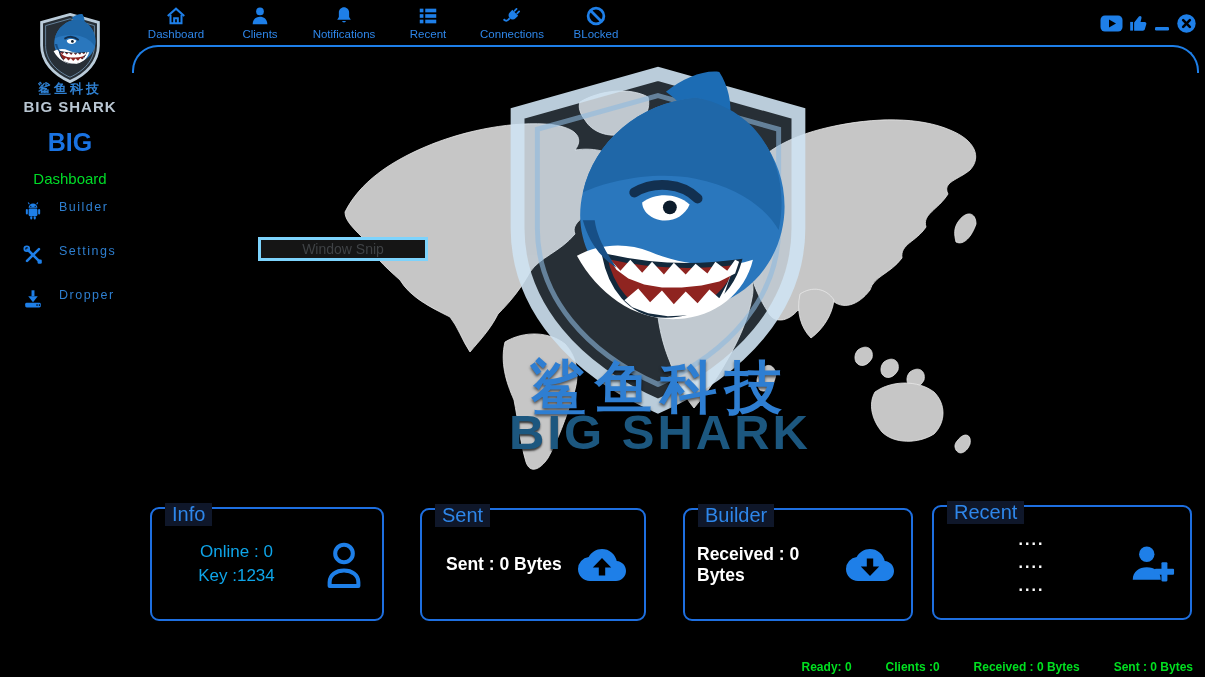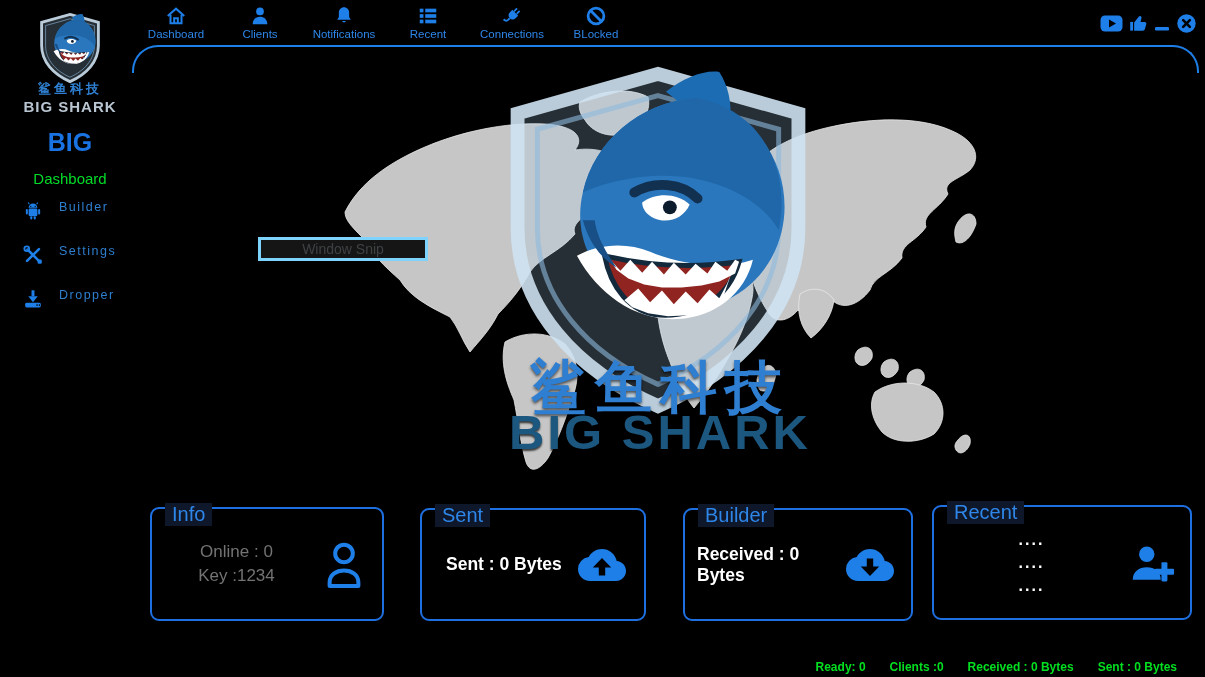--- a/index.html
+++ b/index.html
@@ -49,30 +49,30 @@
 
   
   .panel { position:absolute; border:2px solid #1e6fe0; border-radius:9px; }
   .panel .legend { position:absolute; top:-14px; left:13px; background:#0f172a;
                    padding:0 7px; font-size:20px; color:#2e86e9;margin-top:8px; }
   .panel .pbody { position:absolute; inset:0; display:flex; align-items:center; }
   .panel-info     { left:150px; top:507px; width:234px; height:114px; }
   .panel-sent     { left:420px; top:508px; width:226px; height:113px; }
   .panel-received { left:683px; top:508px; width:230px; height:113px; }
   .panel-recent   { left:932px; top:505px; width:260px; height:115px; }
-  .info-lines { flex:1; text-align:center; color:#737373; font-size:17px; line-height:24px; }
+  .info-lines { flex:1; text-align:center; color:#0ea5e9; font-size:17px; line-height:24px; }
   .stat-label { color:#fff; font-size:17.5px; font-weight:bold; }
   .panel-sent .stat-label { margin-left:24px; }
   .panel-received .stat-label { margin-left:12px; }
   .recent-lines { flex:1; text-align:center; color:#fff; font-size:16px;
                   font-weight:bold; line-height:23px; letter-spacing:2px; }
   .p-icon { color:#1e7fe8; margin-right:15px; flex:0 0 auto; }
 
   
-  .statusbar { position:absolute; right:28px; bottom:3px; display:flex; gap:24px; }
+  .statusbar { position:absolute; right:12px; bottom:3px; display:flex; gap:34px; }
   .statusbar span { color:#00df20; font-size:12px; font-weight:bold; }
 </style>
 </head>
 <body>
 
 <svg width="0" height="0" style="position:absolute">
   <defs>
     <symbol id="shark-art" viewBox="0 0 400 360">
       <path d="M200 12 L342 52 V168 C342 248 283 312 200 348 C117 312 58 248 58 168 V52 Z" fill="rgba(175,210,238,0.25)" stroke="#cfe3f2" stroke-width="14" opacity="0.9"></path>
       <path d="M200 34 L322 68 V168 C322 238 272 294 200 326 C128 294 78 238 78 168 V68 Z" fill="none" stroke="#8db9dd" stroke-width="5" opacity="0.6"></path>

